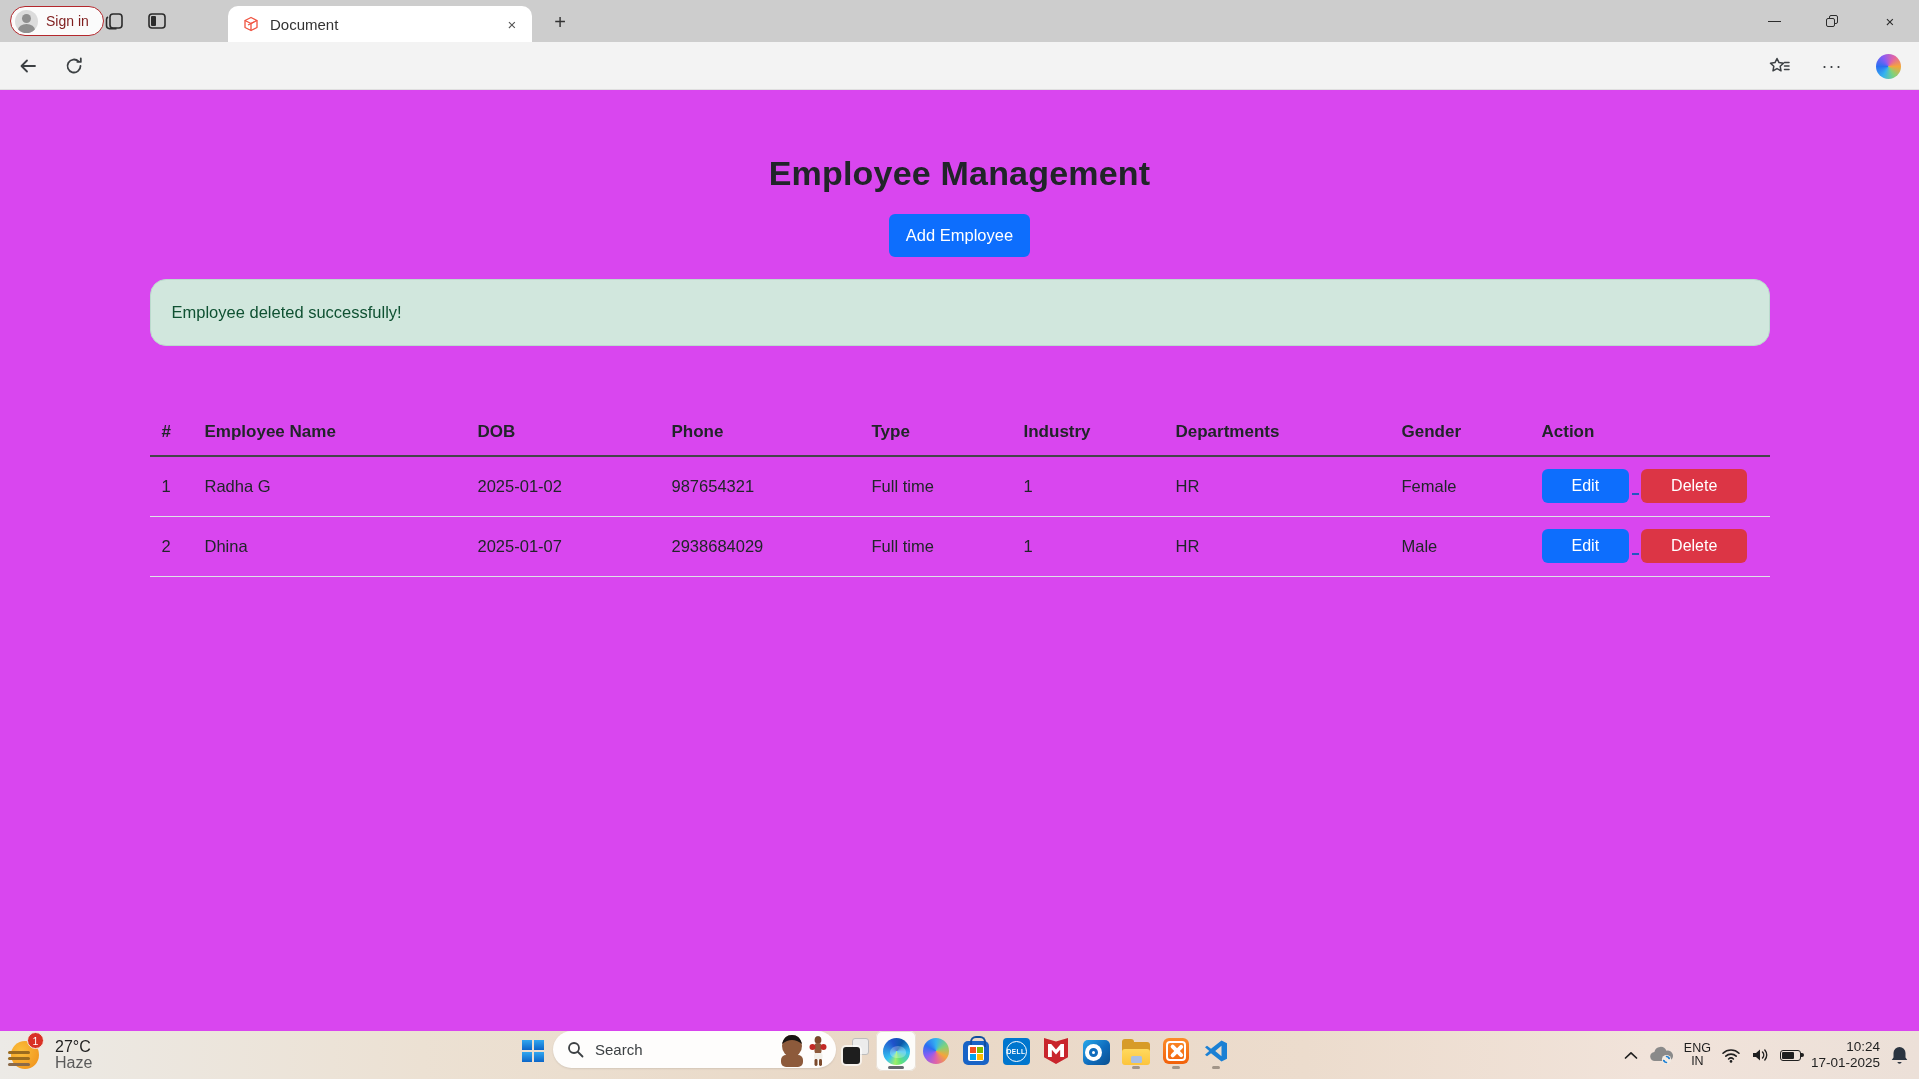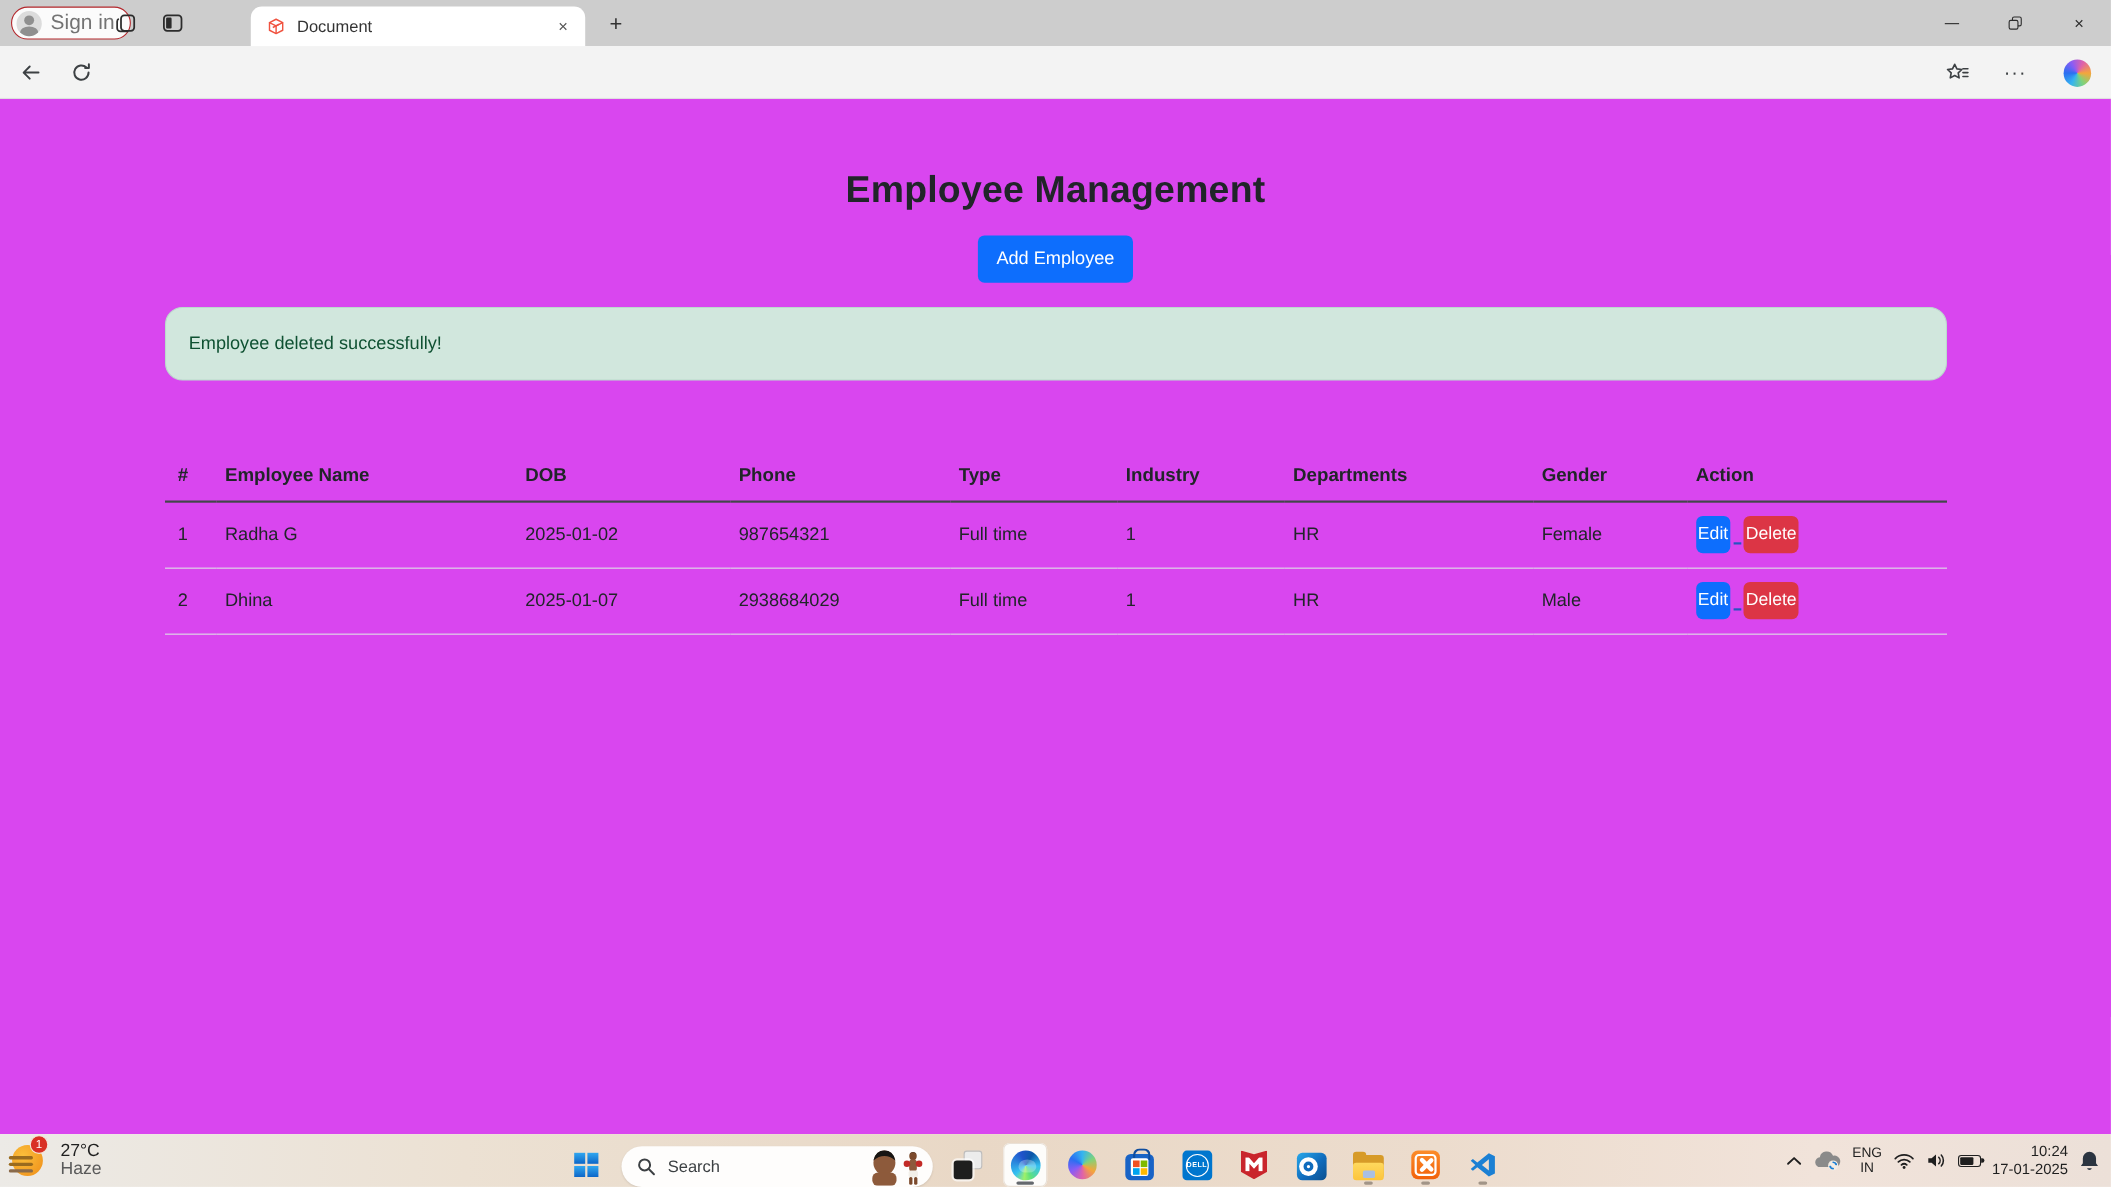--- a/index.html
+++ b/index.html
@@ -7,21 +7,21 @@
   body { font-family:"Liberation Sans", sans-serif; background:#fff; overflow:hidden; }
   .screen { position:relative; width:1919px; height:1079px; background:#fff; overflow:hidden; }
 
   
   .titlebar { position:relative; height:42px; background:#cdcdcd; }
   .signin-pill { position:absolute; left:10px; top:6px; height:30px; border-radius:15px;
     background:#fbfbfb; border:1px solid #b4282d; display:flex; align-items:center; padding:0 14px 0 4px; cursor:pointer; }
   .avatar { width:23px; height:23px; border-radius:50%; background:#dcdcdc; position:relative; overflow:hidden; margin-right:8px; }
   .avatar:before { content:""; position:absolute; left:7px; top:4px; width:9px; height:9px; border-radius:50%; background:#8f8f8f; }
   .avatar:after { content:""; position:absolute; left:3px; top:14px; width:17px; height:12px; border-radius:50% 50% 0 0; background:#8f8f8f; }
-  .signin-label { color:#737373; font-size:19px; }
+  .signin-label { color:#7f1d1d; font-size:14px; }
   .tb-chrome-icon { position:absolute; top:7px; width:28px; height:28px; display:flex; align-items:center; justify-content:center; }
   .tab { position:absolute; left:228px; top:6px; width:304px; height:36px; background:#fff;
     border-radius:10px 10px 0 0; display:flex; align-items:center; padding:0 10px 0 14px; }
   .tab-title { font-size:15px; color:#333; margin-left:10px; flex:1; }
   .tab-close { color:#555; font-size:15px; width:20px; height:20px; display:flex; align-items:center; justify-content:center; border-radius:4px; cursor:pointer; }
   .newtab { position:absolute; left:545px; top:8px; width:30px; height:28px; color:#333; font-size:20px;
     display:flex; align-items:center; justify-content:center; cursor:pointer; }
   .win-controls { position:absolute; right:0; top:0; height:42px; display:flex; }
   .win-btn { width:58px; height:42px; display:flex; align-items:center; justify-content:center; cursor:pointer; }
   .min-glyph { width:13px; height:0; border-top:1.6px solid #2c2c2c; display:block; }
@@ -52,38 +52,38 @@
   .page-title { text-align:center; font-size:34px; font-weight:700; color:#212529; letter-spacing:.2px; }
   .btn-add { display:block; margin:21px auto 0; background:#0d6efd; color:#fff; border:none; border-radius:6px;
     padding:12px 17px; font-size:16.5px; font-family:inherit; cursor:pointer; }
   .container { width:1620px; margin:0 auto; }
   .alert { margin-top:22px; background:#d1e7dd; border:1px solid #badbcc; color:#0f5132;
     border-radius:16px; padding:23px 21px; font-size:16.5px; }
   table.emp { width:100%; border-collapse:collapse; margin-top:66px; }
   table.emp th { text-align:left; font-size:17px; font-weight:700; color:#212529; padding:10px 8px 13px 8px; border-bottom:2px solid #43464a; }
   table.emp th:first-child, table.emp td:first-child { padding-left:12px; }
   table.emp td { font-size:16.5px; color:#212529; height:60px; padding:0 8px; border-bottom:1px solid #dee2e6; vertical-align:middle; }
-  .btn-sm { display:inline-block; color:#fff; border-radius:6px; padding:8px 2px; font-size:16px; cursor:pointer; vertical-align:middle; }
+  .btn-sm { display:inline-block; color:#fff; border-radius:6px; padding:8px 30px; font-size:16px; cursor:pointer; vertical-align:middle; }
   .btn-edit { background:#0d6efd; }
   .btn-del { background:#dc3545; }
   .link-underscore { display:inline-block; width:7px; height:2px; background:#2456c0; margin:0 2px 0 3px; vertical-align:bottom; position:relative; top:-8px; }
 
   
   .taskbar { position:absolute; left:0; bottom:0; width:1919px; height:48px;
     background:linear-gradient(90deg,#eceae6 0%,#ece1d3 22%,#e9d8c6 46%,#ecdccd 68%,#f1e3da 86%,#ece0d8 100%); }
   .weather { position:absolute; left:8px; top:4px; display:flex; align-items:center; gap:9px; cursor:pointer; }
   .weather-art { position:relative; width:38px; height:38px; }
   .weather-sun { position:absolute; left:3px; top:6px; width:28px; height:28px; border-radius:50%;
     background:radial-gradient(circle at 35% 35%, #fbbf3b, #ef8d18); }
   .weather-haze { position:absolute; left:0; top:16px; width:22px; height:3px; background:#9a6b1e; border-radius:2px; box-shadow:0 6px 0 #9a6b1e, 0 12px 0 #8a6a4a; }
   .weather-badge { position:absolute; right:2px; top:-3px; width:17px; height:17px; background:#d93025; border:1.5px solid #f3e7dc;
     border-radius:50%; color:#fff; font-size:10.5px; display:flex; align-items:center; justify-content:center; }
   .weather-temp { font-size:16px; color:#1f1f1f; line-height:17px; }
   .weather-cond { font-size:16px; color:#5a5a5a; line-height:16px; }
-  .tb-center { position:absolute; left:513px; top:0; height:48px; display:flex; align-items:flex-end; gap:12px; }
+  .tb-center { position:absolute; left:513px; top:0; height:48px; display:flex; align-items:flex-start; }
   .tb-btn { width:40px; height:40px; border-radius:6px; display:flex; align-items:center; justify-content:center; position:relative; cursor:pointer; flex:0 0 auto; }
   .tb-btn.active { background:#fdfcfa; box-shadow:inset 0 0 0 1px #e9e0d6; }
   .run-dot { position:absolute; bottom:2px; left:50%; transform:translateX(-50%); width:8px; height:3px; border-radius:2px; background:#a29588; }
   .run-dot.wide { width:16px; background:#65696e; }
   .win-logo { width:22px; height:22px; display:grid; grid-template-columns:10px 10px; grid-template-rows:10px 10px; gap:2px; }
   .win-logo span { background:linear-gradient(180deg,#30a7f0,#0c66c8); }
   .search-pill { width:283px; height:37px; background:#fefdfc; border-radius:19px; box-shadow:0 1px 2px rgba(0,0,0,.10);
     display:flex; align-items:center; padding:0 3px 0 14px; cursor:text; flex:0 0 auto; }
   .search-label { margin-left:11px; font-size:15px; color:#3c4043; flex:1; }
   .edge-ball { width:27px; height:27px; border-radius:50%;

